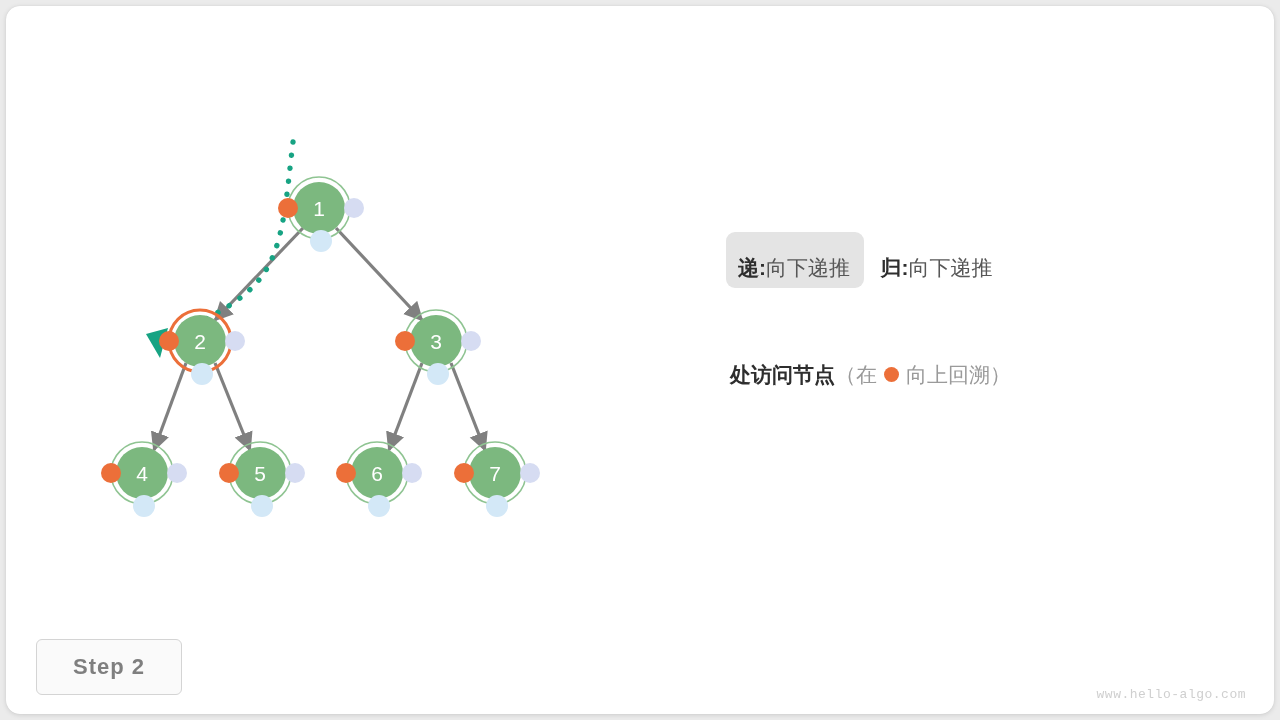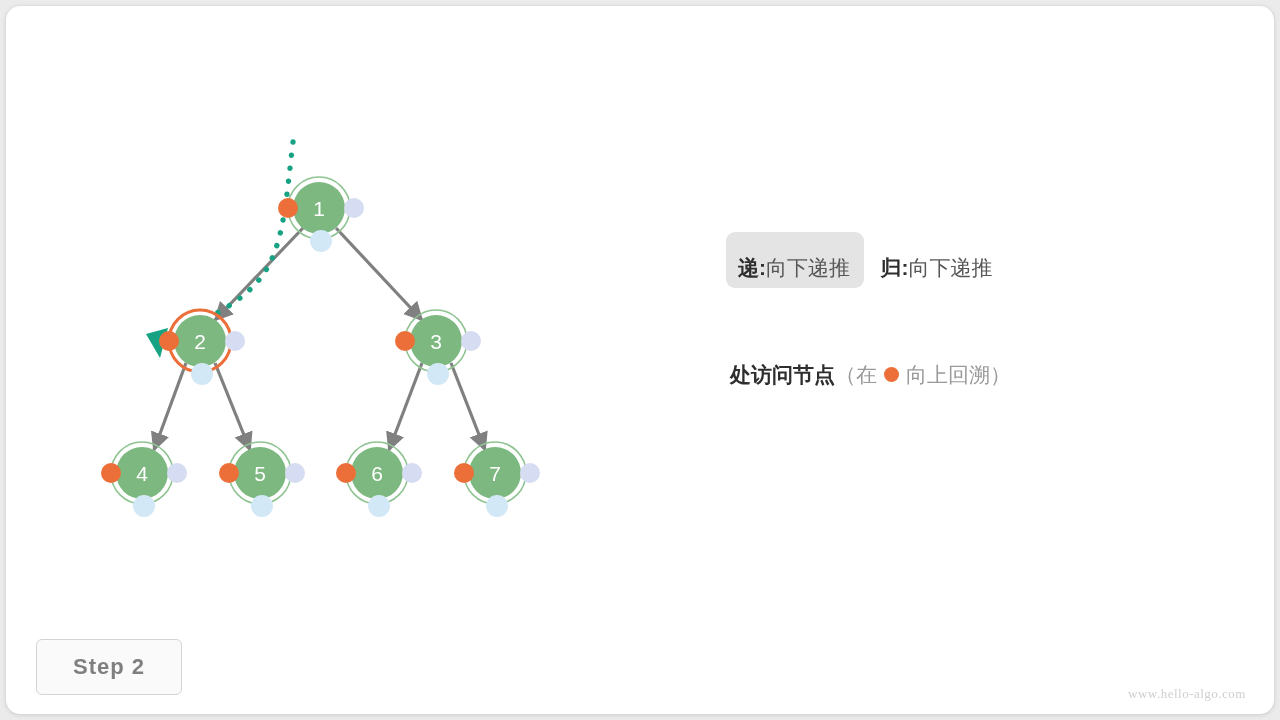--- a/index.html
+++ b/index.html
@@ -129,21 +129,21 @@
     font-weight: bold;
     letter-spacing: 1px;
     color: #7f7f7f;
   }
 
   
   #watermark {
     position: absolute;
     right: 34px;
     bottom: 18px;
-    font-family: Liberation Serif, serif;
+    font-family: Liberation Mono, monospace;
     font-size: 13px;
     color: #cfcfcf;
     letter-spacing: 0.5px;
     margin-top: 32px;
   }
 
   .node-label {
     font-family: "Liberation Sans", "DejaVu Sans", sans-serif;
     font-size: 21px;
     fill: #ffffff;

